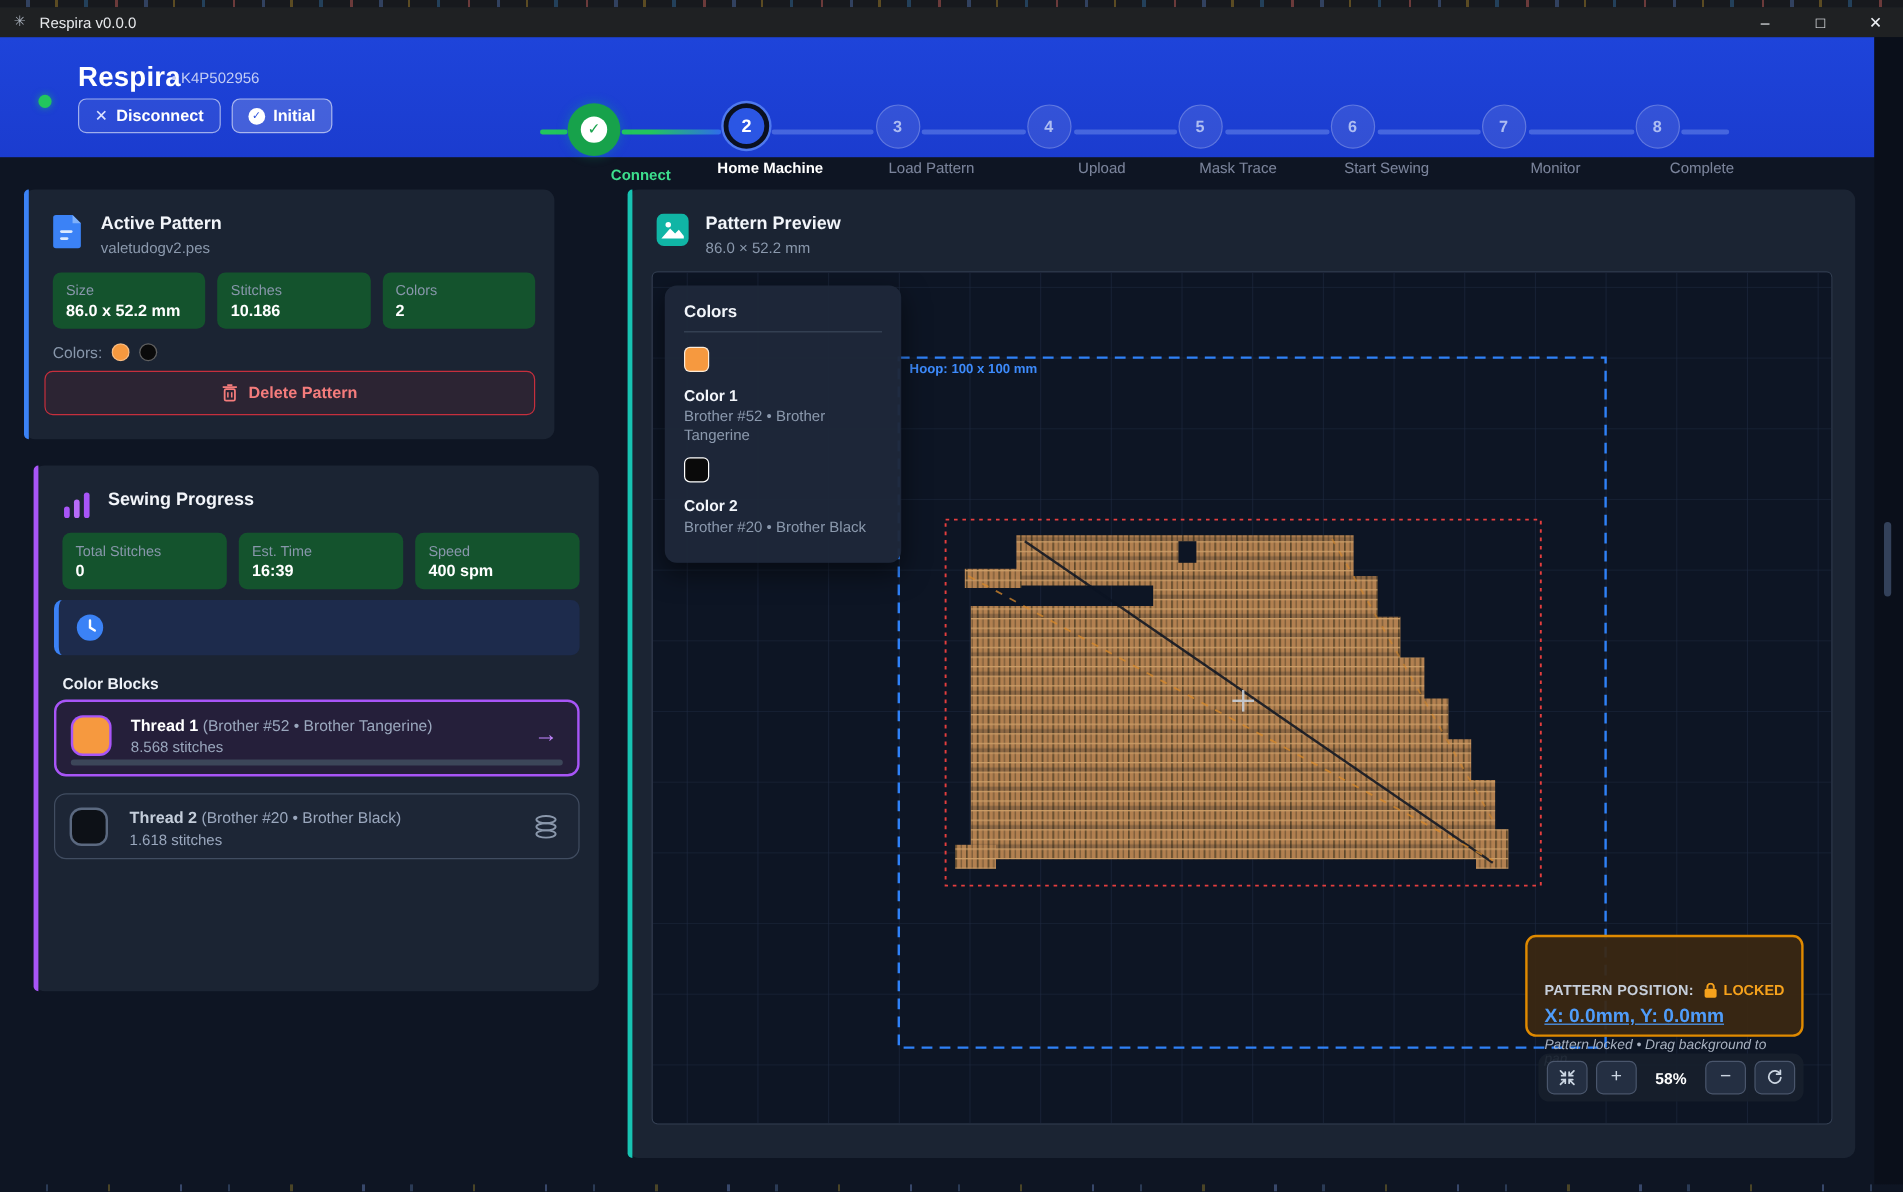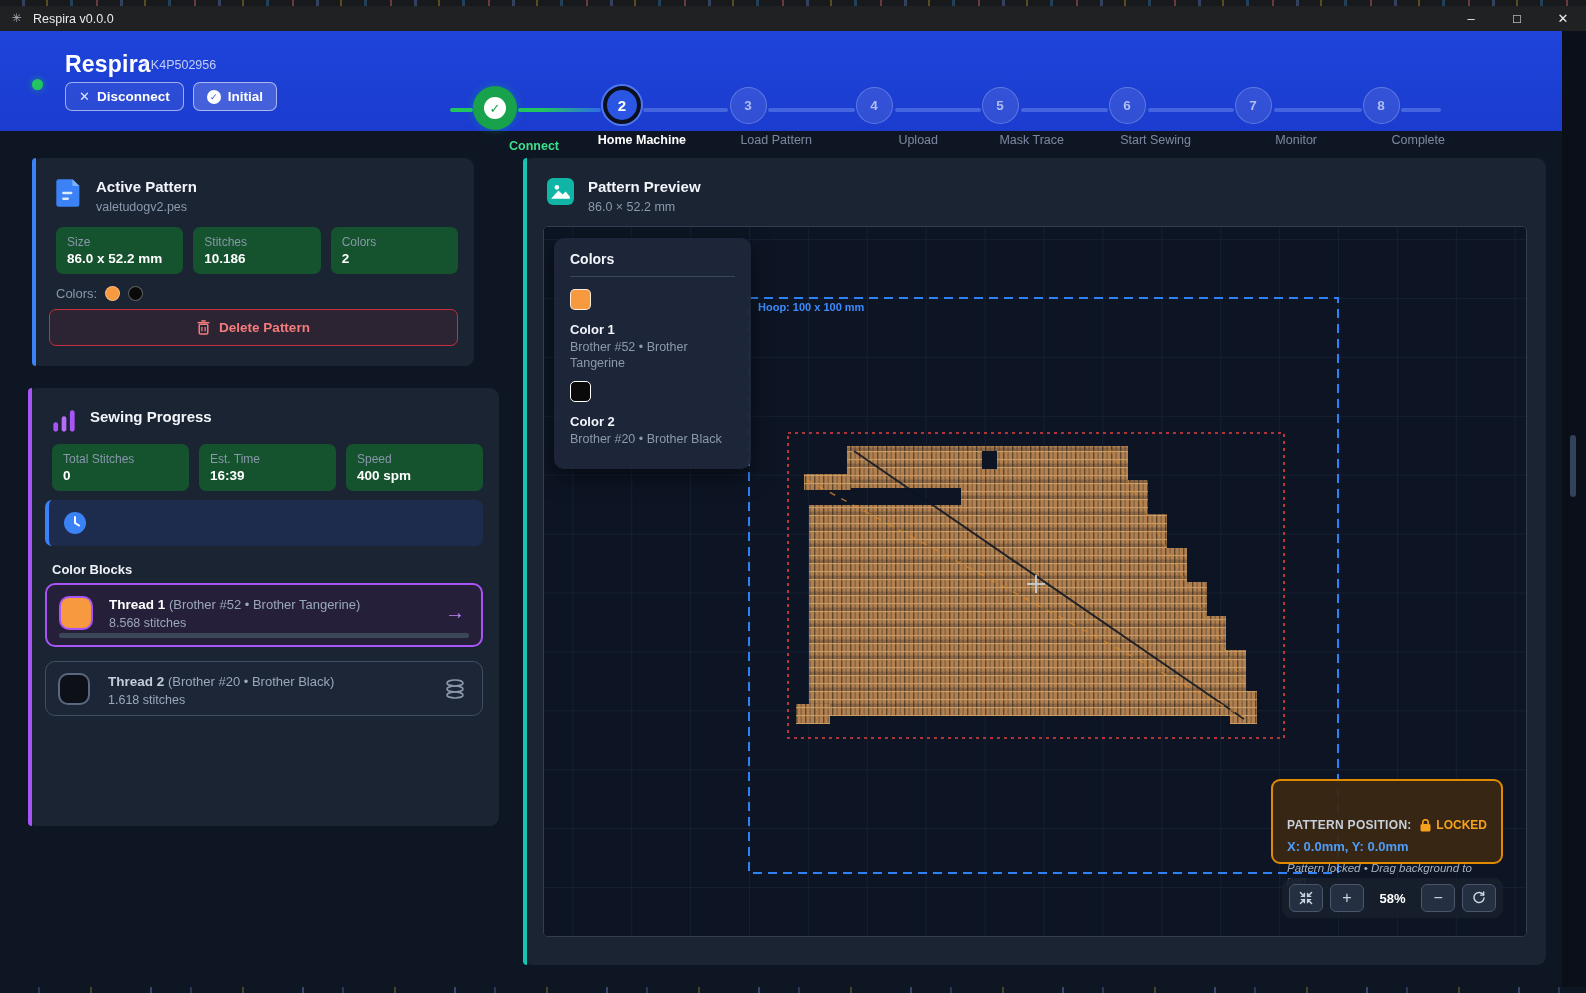--- a/index.html
+++ b/index.html
@@ -116,21 +116,21 @@
     border:1.5px solid rgba(255,255,255,.8); }
   .leg-name { font-size:13px; font-weight:bold; color:#f2f5fa; }
   .leg-desc { font-size:12.5px; color:#8b99ad; margin-top:3px; line-height:1.25; }
 
   #pos-box { position:absolute; left:727px; top:552px; width:232px; height:85px;
     background:#3a2712f0; border:2px solid #e08a00; border-radius:9px; padding:10px 14px; }
   #pos-box .r1 { display:flex; justify-content:space-between; align-items:center;margin-top:27px; }
   #pos-box .pl { font-size:12px; font-weight:bold; color:#c7cfdb; letter-spacing:.3px; }
   #pos-box .locked { display:flex; align-items:center; gap:5px; color:#f6a21c;
     font-size:12px; font-weight:bold; }
-  #pos-box .coords { margin-top:7px; font-size:13px; font-weight:bold; color:#4f9cf9; }
+  #pos-box .coords { margin-top:7px; font-size:16px; font-weight:bold; color:#4f9cf9;text-decoration:underline; }
   #pos-box .hint { margin-top:8px; font-size:11.5px; font-style:italic; color:#a9b2c0; }
 
   #zoombar { position:absolute; left:738px; top:651px; width:221px; height:40px;
     background:rgba(23,31,45,.92); border-radius:9px; display:flex; align-items:center;
     gap:7px; padding:0 7px; }
   .zbtn { width:36px; height:28px; background:#242f42; border:1px solid #4a566c; border-radius:6px;
     color:#cbd5e1; display:flex; align-items:center; justify-content:center; font-size:16px; cursor:pointer; }
   #zoom-level { width:46px; text-align:center; font-size:13px; font-weight:bold; color:#fff; }
 
   #bottom-strip { left:0; top:987px; width:1586px; height:6px; background:
@@ -218,21 +218,21 @@
     </div>
     <div class="step st-idle" style="left:1317px;top:56px">
       <div class="circle">8</div>
       <div class="lbl">Complete</div>
     </div>
   </div>
 
   <div id="gutter" class="abs"></div>
   <div id="scroll-thumb" class="abs"></div>
 
-  <div class="card" style="left:32px;top:158px;width:442px;height:208px">
+  <div class="card" style="left:20px;top:158px;width:442px;height:208px">
     <div class="edge" style="background:#3b82f6"></div>
     <div class="card-head">
       <svg width="26" height="30" viewBox="0 0 22 26">
         <path d="M2 1 h12 l6 6 v16 a2 2 0 0 1 -2 2 h-16 a2 2 0 0 1 -2 -2 v-20 a2 2 0 0 1 2 -2 z" fill="#3b82f6"></path>
         <path d="M14 1 l6 6 h-6 z" fill="#7eb0fa"></path>
         <rect x="5" y="12" width="9" height="2" rx="1" fill="#dbeafe"></rect>
         <rect x="5" y="17" width="6" height="2" rx="1" fill="#dbeafe"></rect>
       </svg>
       <div>
         <div class="card-title">Active Pattern</div>

